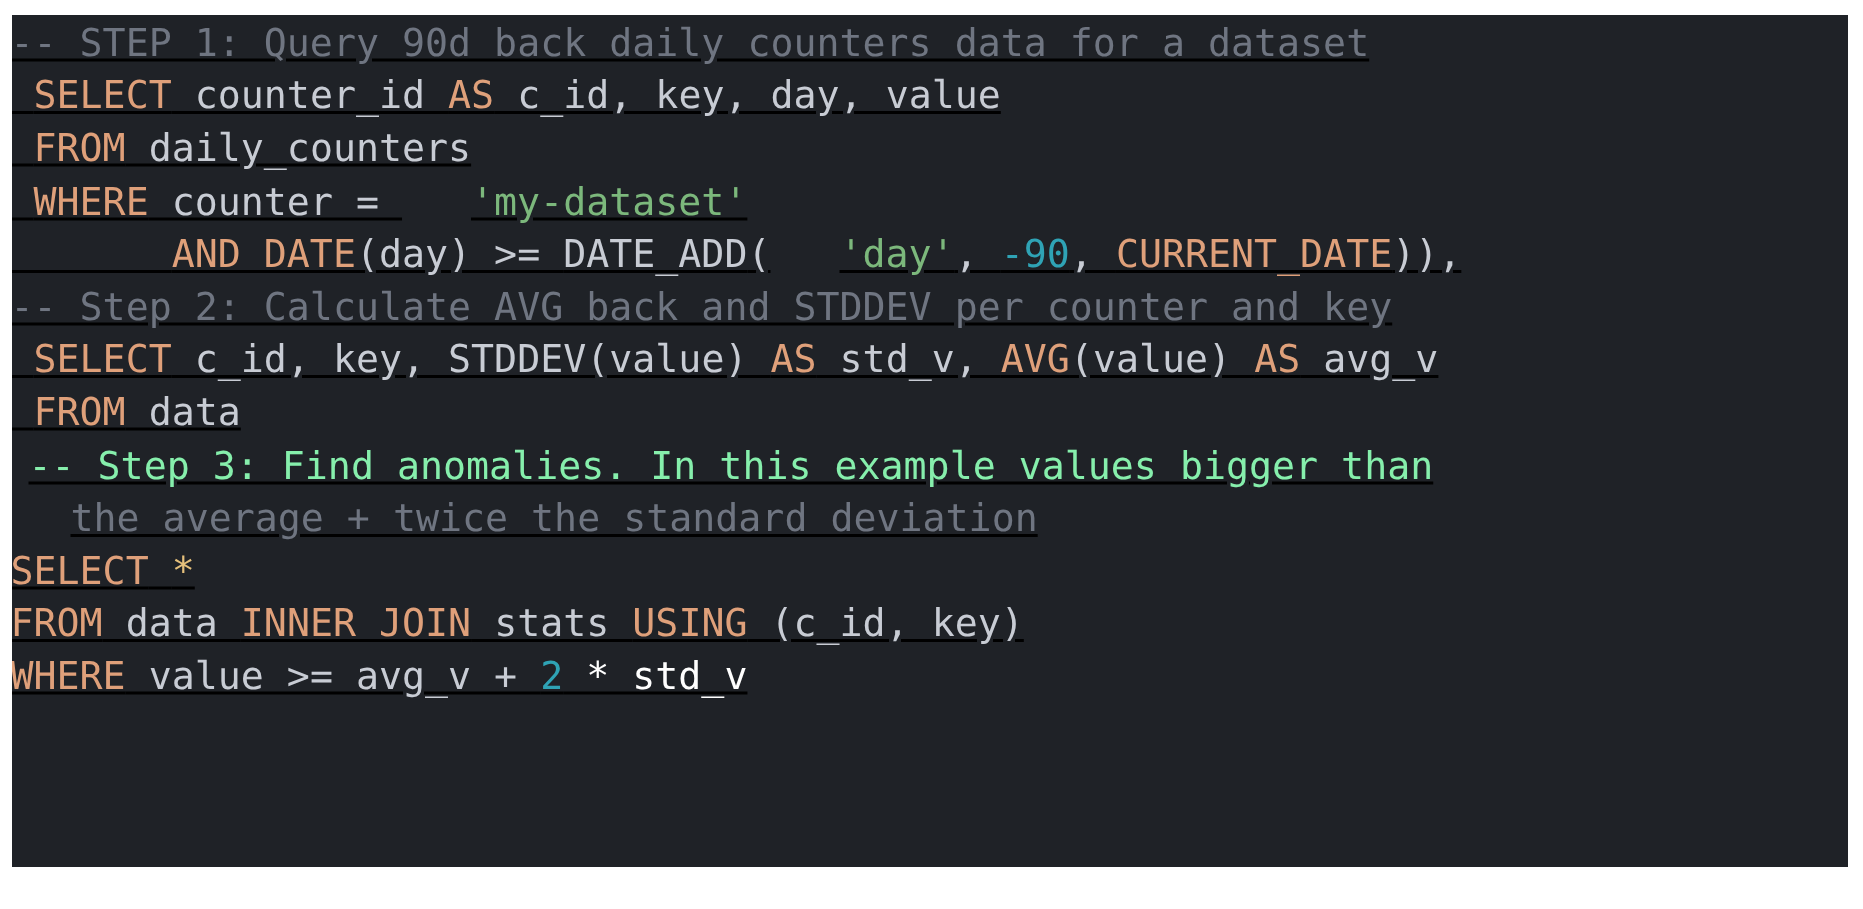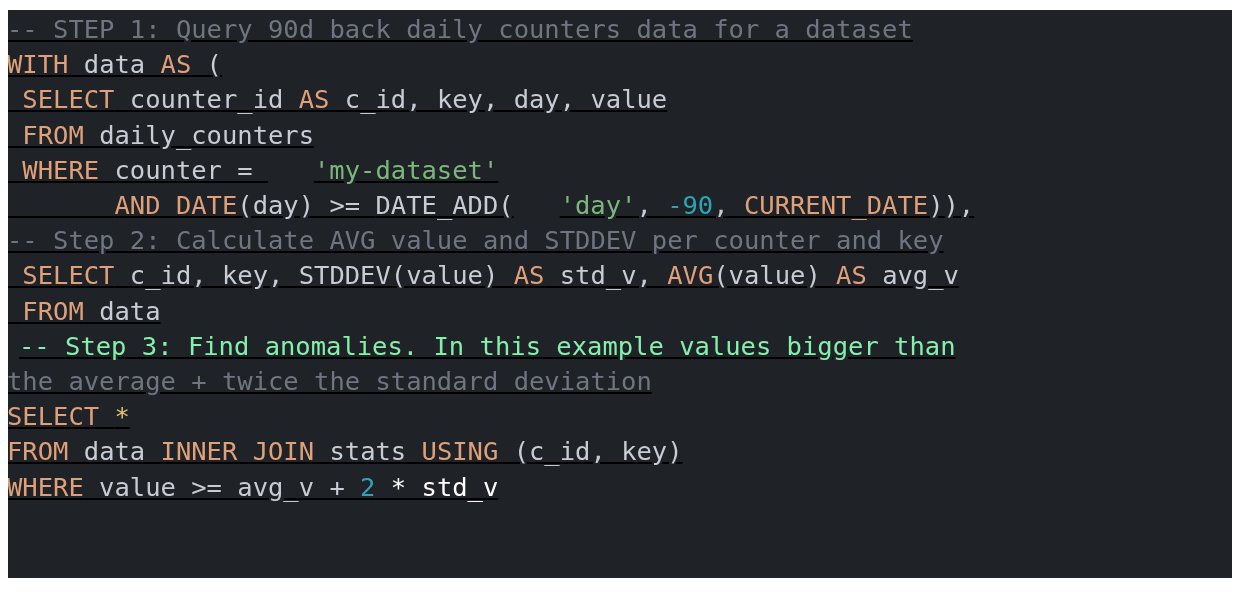--- a/index.html
+++ b/index.html
@@ -40,26 +40,25 @@
   .c-plain    { color: #c8ccd4; }
   .c-string   { color: #7cb87c; margin-left: 46px; }
   .c-number   { color: #2fa3b5; }
   .c-operator { color: #e5c07b; }
 </style>
 </head>
 <body>
 
 <div id="code-block" style="background: rgb(31, 34, 39);">
     <div class="code-line"><span class="tok c-comment" style="color: rgb(111, 117, 129);">-- STEP 1: Query 90d back daily counters data for a dataset</span></div>
-    <div class="code-line"><span class="tok c-keyword" style="color: rgb(223, 160, 122);">WITH</span><span class="tok c-plain" style="color: rgb(200, 204, 212);"> data </span><span class="tok c-keyword" style="color: rgb(223, 160, 122);">AS</span><span class="tok c-plain" style="color: rgb(200, 204, 212);"> (</span></div>
     <div class="code-line"><span class="tok c-plain" style="color: rgb(200, 204, 212);"> </span><span class="tok c-keyword" style="color: rgb(223, 160, 122);">SELECT</span><span class="tok c-plain" style="color: rgb(200, 204, 212);"> counter_id </span><span class="tok c-keyword" style="color: rgb(223, 160, 122);">AS</span><span class="tok c-plain" style="color: rgb(200, 204, 212);"> c_id, key, day, value</span></div>
     <div class="code-line"><span class="tok c-plain" style="color: rgb(200, 204, 212);"> </span><span class="tok c-keyword" style="color: rgb(223, 160, 122);">FROM</span><span class="tok c-plain" style="color: rgb(200, 204, 212);"> daily_counters</span></div>
     <div class="code-line"><span class="tok c-plain" style="color: rgb(200, 204, 212);"> </span><span class="tok c-keyword" style="color: rgb(223, 160, 122);">WHERE</span><span class="tok c-plain" style="color: rgb(200, 204, 212);"> counter = </span><span class="tok c-string" style="color: rgb(124, 184, 124);">'my-dataset'</span></div>
     <div class="code-line"><span class="tok c-plain" style="color: rgb(200, 204, 212);">       </span><span class="tok c-keyword" style="color: rgb(223, 160, 122);">AND DATE</span><span class="tok c-plain" style="color: rgb(200, 204, 212);">(day) &gt;= </span><span class="tok c-plain" style="color: rgb(200, 204, 212);">DATE_ADD</span><span class="tok c-plain" style="color: rgb(200, 204, 212);">(</span><span class="tok c-string" style="color: rgb(124, 184, 124);">'day'</span><span class="tok c-plain" style="color: rgb(200, 204, 212);">, </span><span class="tok c-number" style="color: rgb(47, 163, 181);">-90</span><span class="tok c-plain" style="color: rgb(200, 204, 212);">, </span><span class="tok c-keyword" style="color: rgb(223, 160, 122);">CURRENT_DATE</span><span class="tok c-plain" style="color: rgb(200, 204, 212);">)),</span></div>
-    <div class="code-line"><span class="tok c-comment" style="color: rgb(111, 117, 129);">-- Step 2: Calculate AVG value and STDDEV per counter and key</span></div>
+    <div class="code-line"><span class="tok c-comment" style="color: rgb(111, 117, 129);">-- Step 2: Calculate AVG back and STDDEV per counter and key</span></div>
     <div class="code-line"><span class="tok c-plain" style="color: rgb(200, 204, 212);"> </span><span class="tok c-keyword" style="color: rgb(223, 160, 122);">SELECT</span><span class="tok c-plain" style="color: rgb(200, 204, 212);"> c_id, key, STDDEV(value) </span><span class="tok c-keyword" style="color: rgb(223, 160, 122);">AS</span><span class="tok c-plain" style="color: rgb(200, 204, 212);"> std_v, </span><span class="tok c-keyword" style="color: rgb(223, 160, 122);">AVG</span><span class="tok c-plain" style="color: rgb(200, 204, 212);">(value) </span><span class="tok c-keyword" style="color: rgb(223, 160, 122);">AS</span><span class="tok c-plain" style="color: rgb(200, 204, 212);"> avg_v</span></div>
     <div class="code-line"><span class="tok c-plain" style="color: rgb(200, 204, 212);"> </span><span class="tok c-keyword" style="color: rgb(223, 160, 122);">FROM</span><span class="tok c-plain" style="color: rgb(200, 204, 212);"> data</span></div>
     <div class="code-line"><span class="tok c-comment" style="color: #86efac; margin-left: 12px;">-- Step 3: Find anomalies. In this example values bigger than</span></div>
-    <div class="code-line"><span class="tok c-comment" style="color: rgb(111, 117, 129);">the average + twice the standard deviation</span></div>
+    <div class="code-line"><span class="tok c-comment" style="color: rgb(111, 117, 129); margin-left: 40px;">the average + twice the standard deviation</span></div>
     <div class="code-line"><span class="tok c-keyword" style="color: rgb(223, 160, 122);">SELECT</span><span class="tok c-plain" style="color: rgb(200, 204, 212);"> </span><span class="tok c-operator" style="color: rgb(229, 192, 123);">*</span></div>
     <div class="code-line"><span class="tok c-keyword" style="color: rgb(223, 160, 122);">FROM</span><span class="tok c-plain" style="color: rgb(200, 204, 212);"> data </span><span class="tok c-keyword" style="color: rgb(223, 160, 122);">INNER JOIN</span><span class="tok c-plain" style="color: rgb(200, 204, 212);"> stats </span><span class="tok c-keyword" style="color: rgb(223, 160, 122);">USING</span><span class="tok c-plain" style="color: rgb(200, 204, 212);"> (c_id, key)</span></div>
     <div class="code-line"><span class="tok c-keyword" style="color: rgb(223, 160, 122);">WHERE</span><span class="tok c-plain" style="color: rgb(200, 204, 212); margin-top: 36px;"> value &gt;= avg_v + </span><span class="tok c-number" style="color: rgb(47, 163, 181);">2</span><span class="tok c-plain" style="color: #ffffff;"> * std_v</span></div>
   </div>
 
 </body></html>

